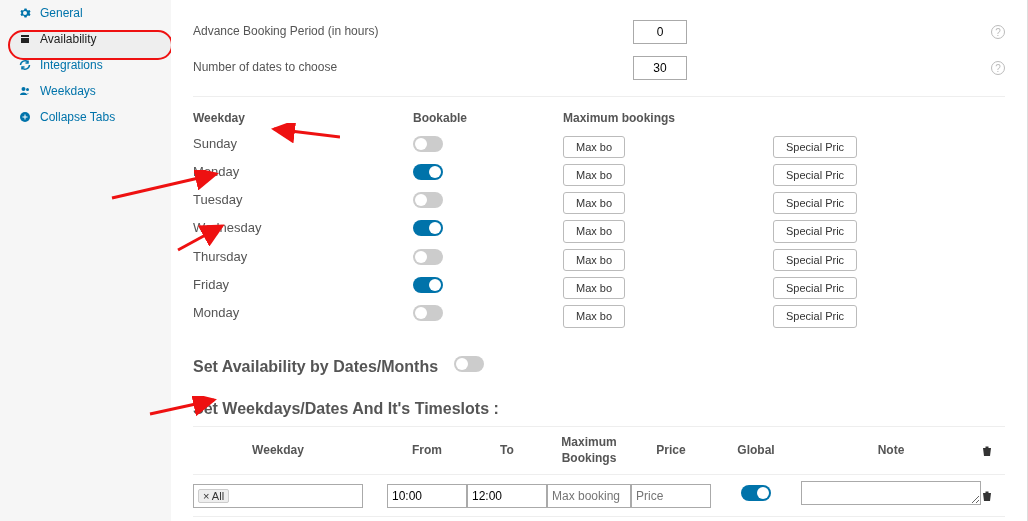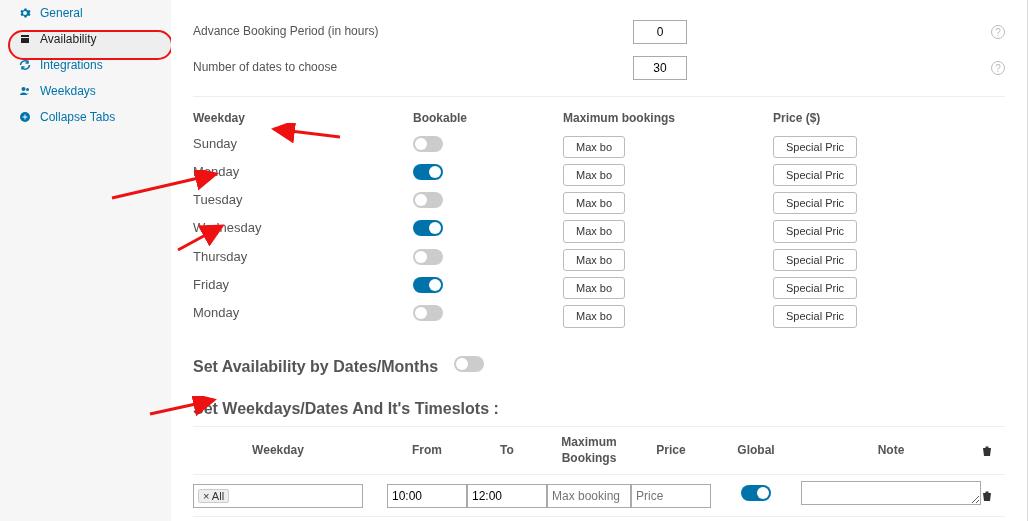--- a/index.html
+++ b/index.html
@@ -111,21 +111,20 @@
       <span class="lab">Number of dates to choose</span>
       <input type="text" value="30" style="">
       <span class="help">?</span>
     </div>
     <hr>
     <div class="grid">
       <div class="h">
         <span class="c1">Weekday</span>
         <span class="c2">Bookable</span>
         <span class="c3">Maximum bookings</span>
-        <span class="c4">Price ($)</span>
       </div>
       <div id="day-rows">
             <div class="r">
               <span class="c1">Sunday</span>
               <span class="c2"><span class="toggle"></span></span>
               <span class="c3"><span class="pillbtn">Max bo</span></span>
               <span class="c4"><span class="pillbtn">Special Pric</span></span>
             </div>
             <div class="r">
               <span class="c1">Monday</span>

